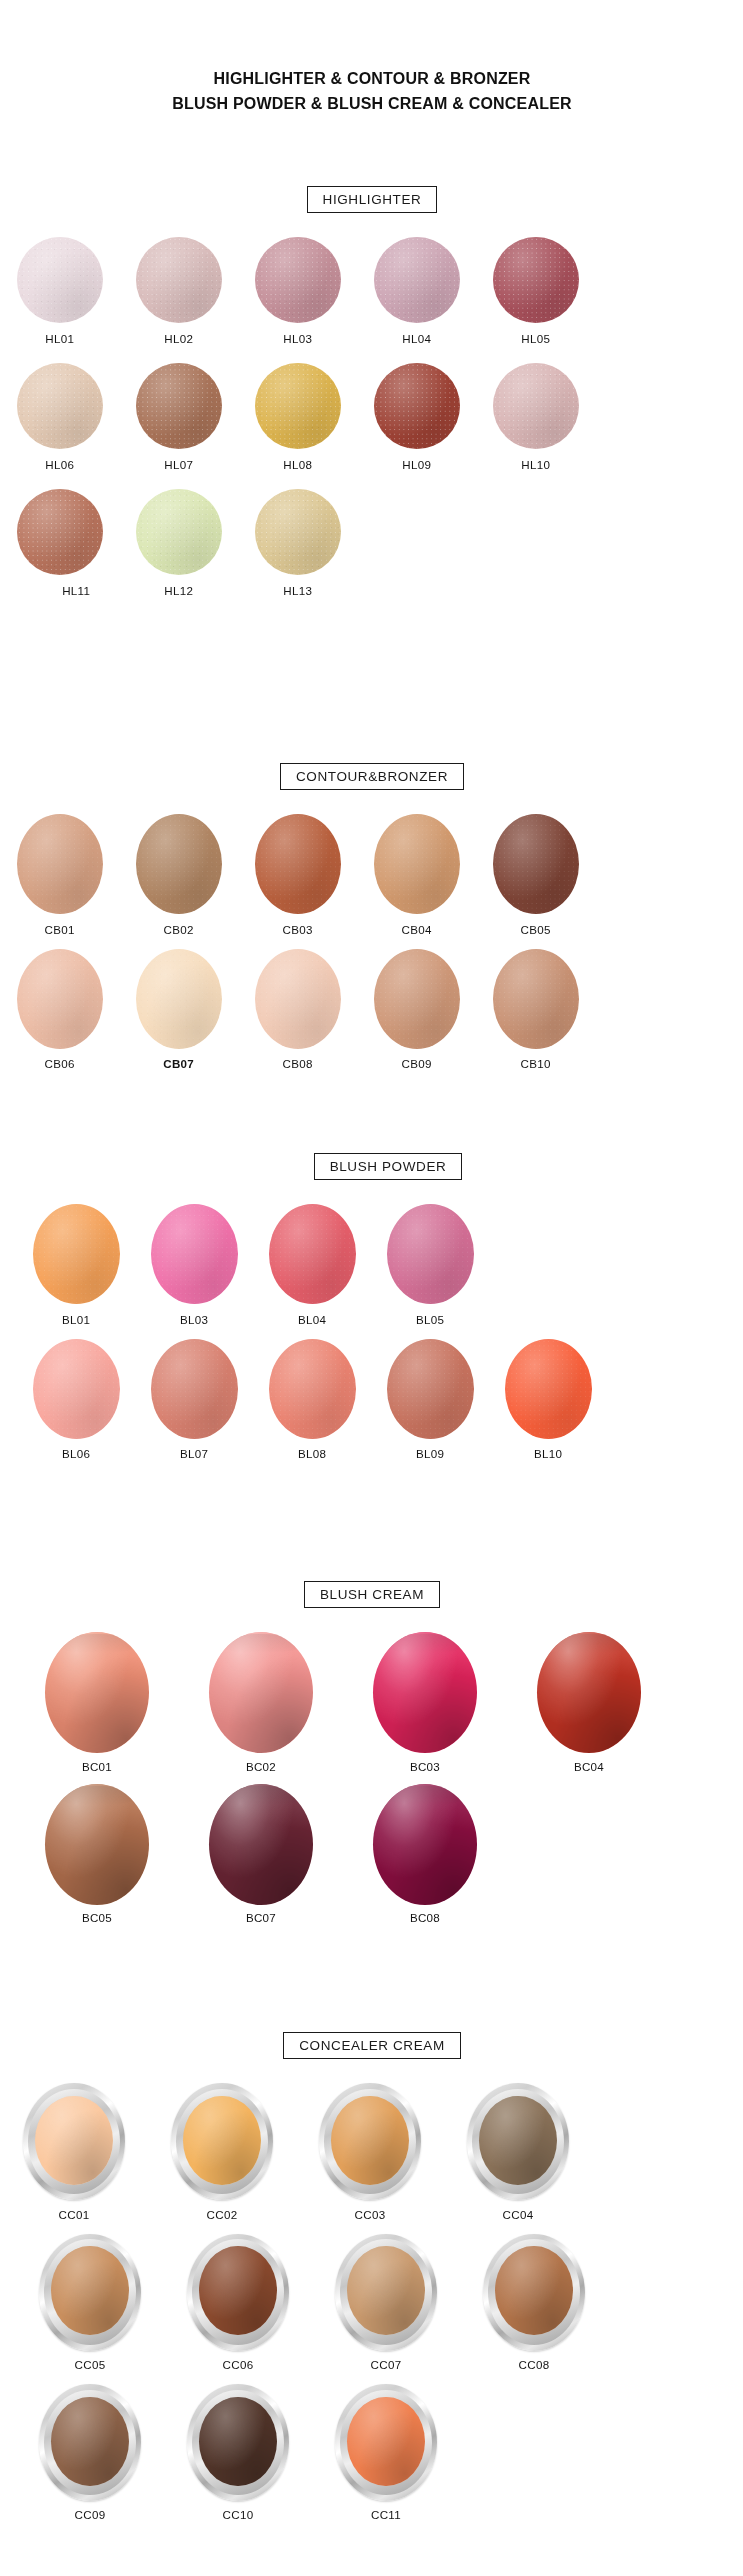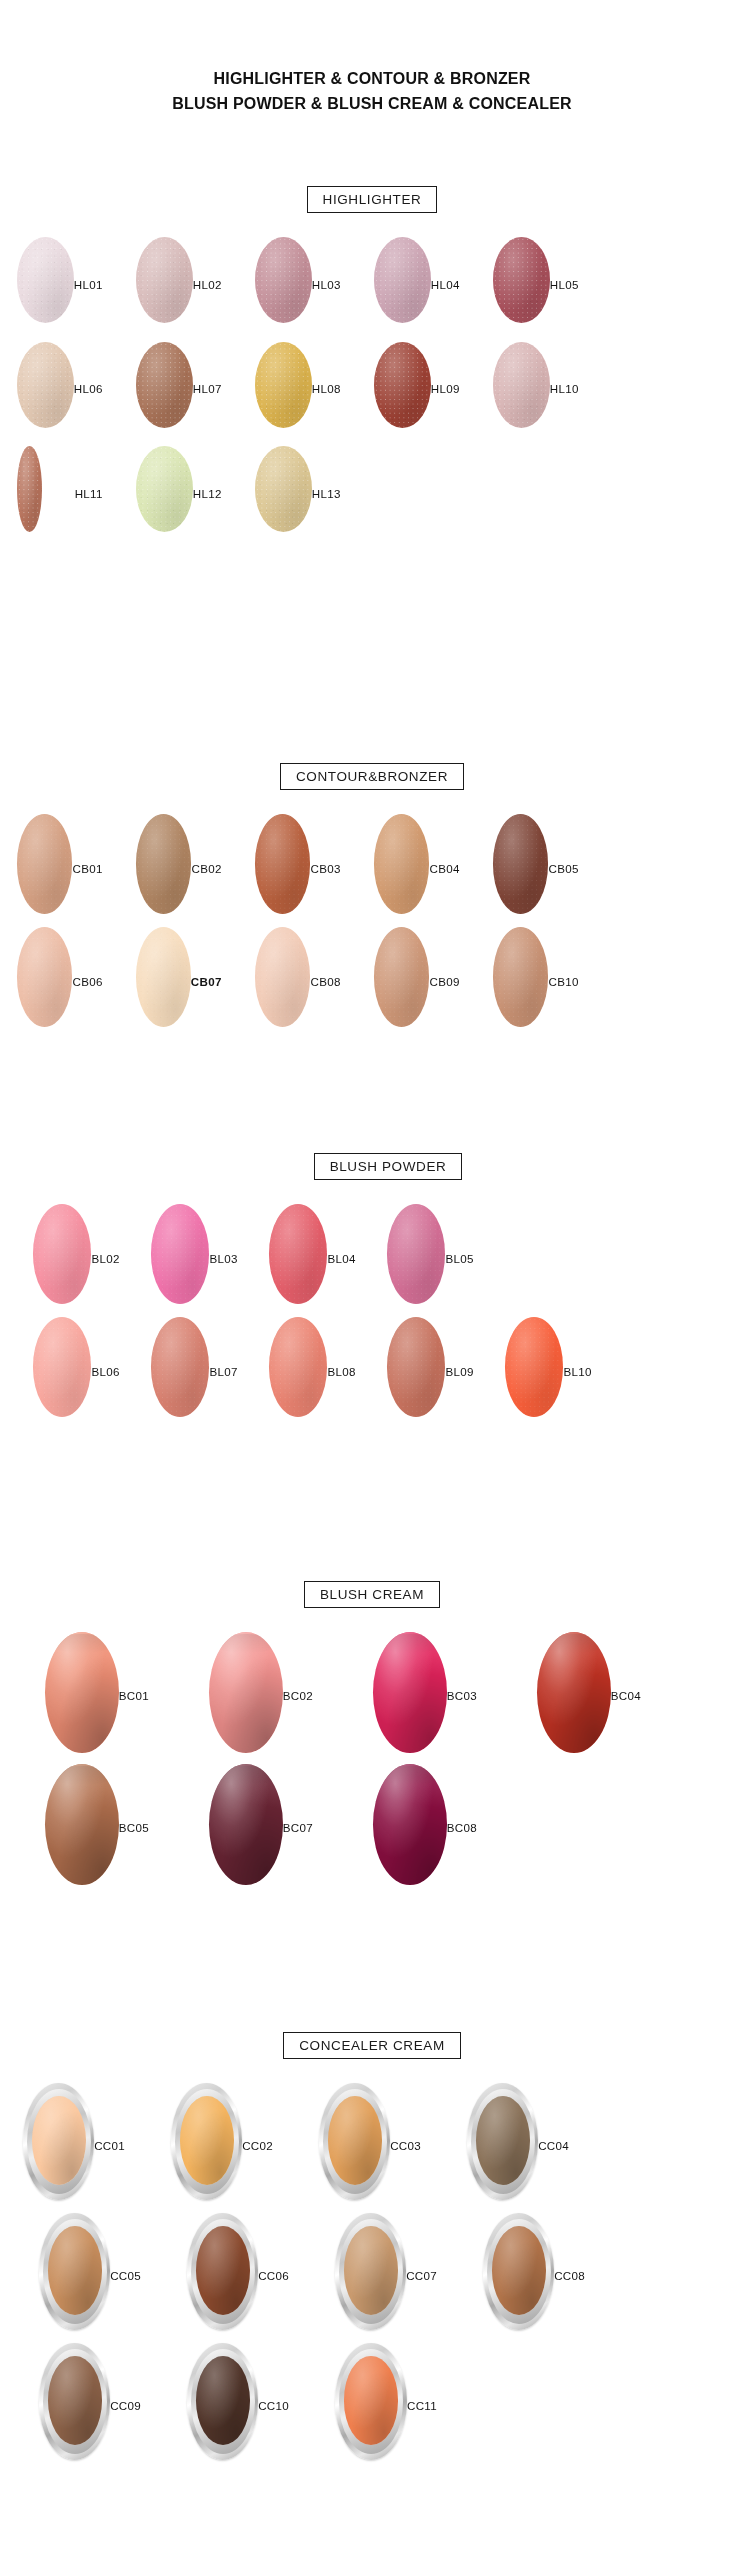--- a/index.html
+++ b/index.html
@@ -49,21 +49,21 @@
     white-space: nowrap;
   }
 
   .swatch-row {
     display: flex;
     justify-content: flex-start;
     align-items: flex-start;
   }
   .swatch-cell {
     display: flex;
-    flex-direction: row;
+    flex-direction: column;
     align-items: center;
   }
   .swatch-label {
     font-size: 11.6px;
     color: #141414;
     letter-spacing: 0.3px;
     white-space: nowrap;
   }
 
   
@@ -343,25 +343,25 @@
           <div class="swatch-label" style="margin-top: 8.4px;">CB10</div>
         </div>
       </div>
     </div>
     <div class="section" style="position: absolute; left: 16px; top: 1153px;">
       <div class="section-header">
         <div class="section-label">BLUSH POWDER</div>
       </div>
       <div class="swatch-row" style="padding-left: 16.7px; margin-bottom: 13px;">
         <div class="swatch-cell" style="width: 87px; margin-right: 31px;">
-          <div class="pw matte" style="width: 87px; height: 100px; background: rgb(247, 143, 160);">
-            <div class="grain"></div>
-            <div class="sheen"></div>
-          </div>
-          <div class="swatch-label" style="margin-top: 8.4px;">BL02</div>
+          <div class="pw matte" style="width: 87px; height: 100px; background: rgb(246, 162, 89);">
+            <div class="grain"></div>
+            <div class="sheen"></div>
+          </div>
+          <div class="swatch-label" style="margin-top: 8.4px;">BL01</div>
         </div>
         <div class="swatch-cell" style="width: 87px; margin-right: 31px;">
           <div class="pw matte" style="width: 87px; height: 100px; background: rgb(241, 114, 171);">
             <div class="grain"></div>
             <div class="sheen"></div>
           </div>
           <div class="swatch-label" style="margin-top: 8.4px;">BL03</div>
         </div>
         <div class="swatch-cell" style="width: 87px; margin-right: 31px;">
           <div class="pw matte" style="width: 87px; height: 100px; background: rgb(230, 95, 107);">

